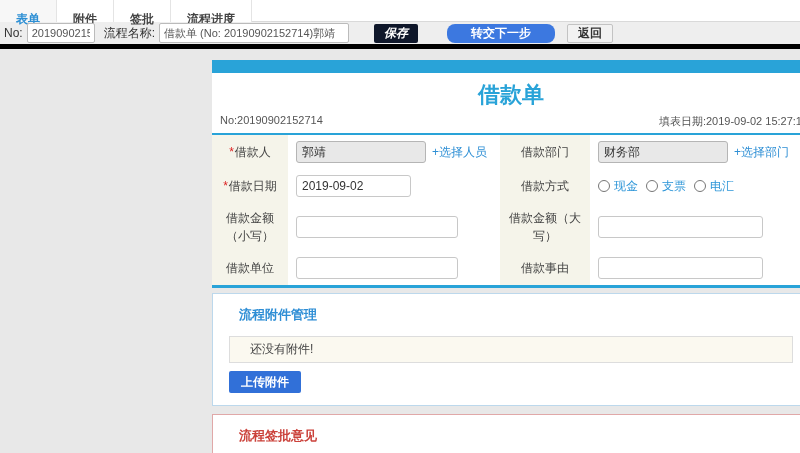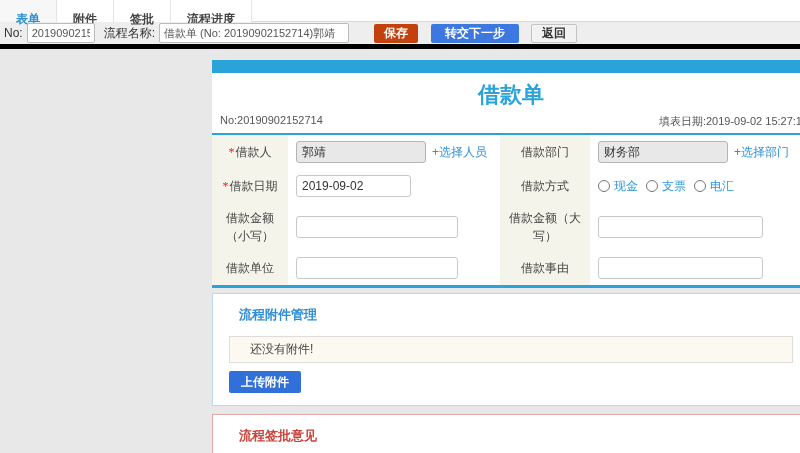--- a/index.html
+++ b/index.html
@@ -15,40 +15,40 @@
   
   .actionbar { height:27px; background:#eeeeee; border-bottom:5px solid #000000;
     display:flex; align-items:center; padding-left:4px; }
   .actionbar label { font-size:12px; color:#333; margin-right:4px; }
   .ab-input { height:20px; border:1px solid #bbb; border-radius:2px; background:#fff;
     font-size:11px; color:#555; padding:0 4px; font-family:inherit; }
   #no-input { width:68px; margin-right:9px; }
   #pname-input { width:190px; }
   .btn { height:19px; line-height:17px; font-size:12px; font-weight:bold; border:none;
     border-radius:2px; padding:0 10px; cursor:pointer; font-family:inherit; }
-  .btn-save { background:#c2410c; color:#fff; margin-left:25px; }
-  .btn-next { background:#3c78e0; color:#fff; margin-left:13px; padding:0 14px; }
+  .btn-save { background:#0f172a; color:#fff; margin-left:25px;font-style:italic; }
+  .btn-next { background:#3c78e0; color:#fff; margin-left:29px; padding:0 24px;border-radius:8px; }
   .btn-back { background:#f2f2f2; color:#333; border:1px solid #c3c3c3; margin-left:12px; }
 
   
   .panel-wrap { position:absolute; left:212px; top:60px; width:598px; }
   .bluebar { height:13px; background:#29a3d8; }
   .card { background:#fff; }
 
   
   .form-title { text-align:center; color:#29a3d8; font-size:22px; font-weight:bold;
     padding-top:9px; line-height:26px; }
   .meta-row { display:flex; justify-content:space-between; padding:6px 8px 4px 8px;
     font-size:11px; color:#555; }
   .form-table { border-top:2px solid #29a3d8; border-bottom:3px solid #29a3d8; }
   .frow { display:flex; align-items:stretch; }
   .fcell-label { background:#f5f4ea; display:flex; align-items:center; justify-content:center;
     text-align:center; font-size:12px; color:#444; padding:6px 4px; line-height:18px; }
   .fcell-field { display:flex; align-items:center; padding:6px 8px; background:#fff; }
-  .c1 { width:76px;font-family:Liberation Serif, serif; } .c2 { width:212px; } .c3 { width:90px; } .c4 { flex:1; }
+  .c1 { width:76px; } .c2 { width:212px; } .c3 { width:90px; } .c4 { flex:1; }
   .req { color:#d22; margin-right:1px; }
   .inp { height:22px; border:1px solid #c8c8c8; border-radius:3px; background:#fff;
     font-size:12px; color:#333; padding:0 5px; font-family:inherit; }
   .inp.readonly { background:#e8e8e8; border-color:#b5b5b5; }
   .w130 { width:130px; } .w115 { width:115px; } .w162 { width:162px; } .w165 { width:165px; }
   a.sel-link { color:#2e8fd5; text-decoration:none; font-size:12px; margin-left:6px; white-space:nowrap; }
   .radio-group { display:flex; align-items:center; gap:2px; }
   .radio-group input[type=radio] { width:12px; height:12px; margin:0 2px 0 0; }
   .radio-label { color:#2e96d8; font-size:12px; margin-right:6px; }
 

